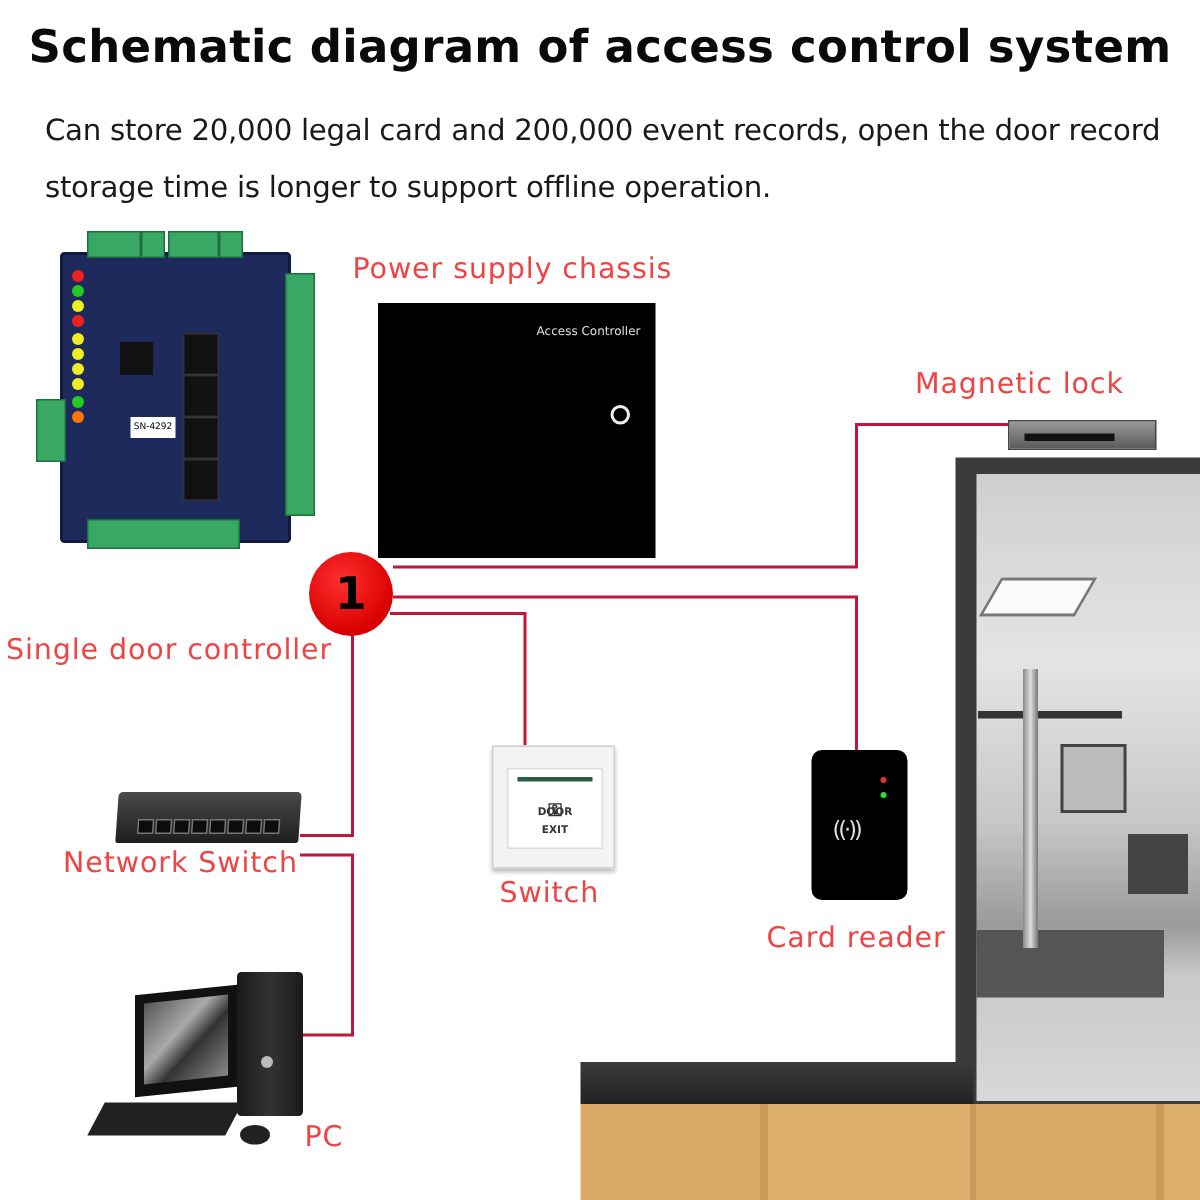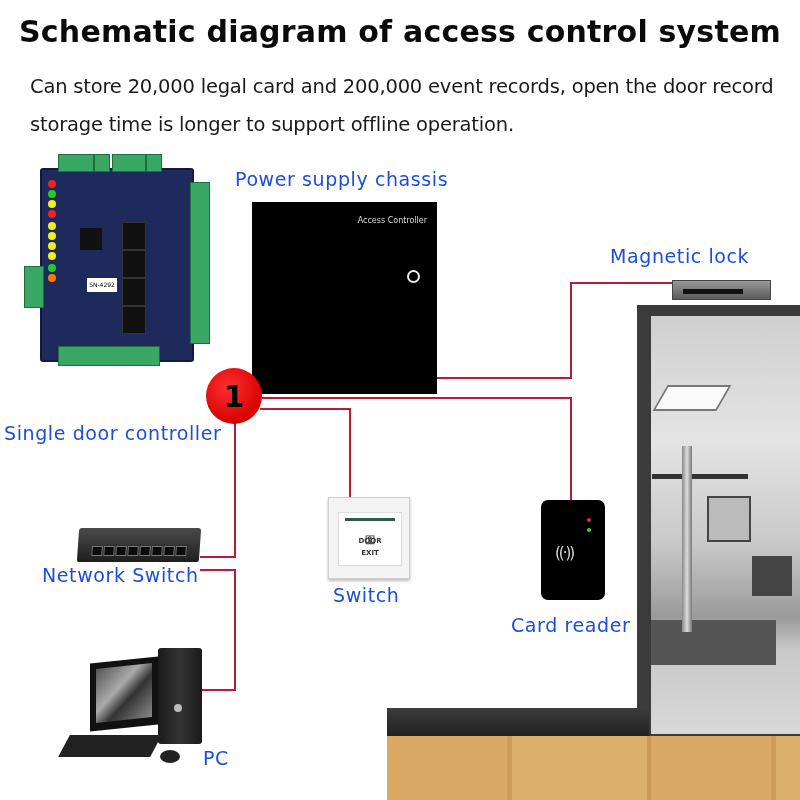--- a/index.html
+++ b/index.html
@@ -1,32 +1,32 @@
 <!DOCTYPE html>
 <html><head>
 <meta charset="utf-8">
 <style>
   html, body { margin: 0; padding: 0; }
   body { width: 800px; height: 800px; position: relative; overflow: hidden; background: #ffffff; font-family: "Liberation Sans", "DejaVu Sans", sans-serif; color: #111; }
   .abs { position: absolute; }
   .title { left: 0; top: 14px; width: 800px; text-align: center; font-family: "DejaVu Sans", sans-serif; font-weight: bold; font-size: 30px; letter-spacing: 0.2px; color: #0a0a0a; }
   .desc { left: 30px; top: 68px; width: 760px; font-family: "DejaVu Sans", sans-serif; font-size: 19.5px; line-height: 38px; color: #1a1a1a; letter-spacing: -0.2px; }
-  .label { font-family: "DejaVu Sans", sans-serif; font-size: 19px; color: #1d4ed8; letter-spacing: 0.6px; white-space: nowrap; }
+  .label { font-family: "DejaVu Sans", sans-serif; font-size: 19px; color: #ef4444; letter-spacing: 0.6px; white-space: nowrap; }
   svg.wires { position: absolute; left: 0; top: 0; }
 
   
   .board { left: 40px; top: 168px; width: 150px; height: 190px; background: #1f2a5c; border: 2px solid #121a40; border-radius: 3px; }
   .term { background: #3aa865; border: 1px solid #1f6e3d; }
   .led { width: 8px; height: 8px; border-radius: 50%; position: absolute; left: 6px; }
   .relay { position: absolute; width: 22px; height: 26px; background: #111; border: 1px solid #333; }
   .chip { position: absolute; background: #111; }
   .sn-label { position: absolute; left: 45px; top: 108px; width: 30px; height: 14px; background: #fff; font-size: 6px; color: #000; text-align: center; line-height: 14px; font-family: "DejaVu Sans", sans-serif; }
 
   
-  .chassis { left: 252px; top: 202px; width: 185px; height: 192px; background: #000; }
+  .chassis { left: 252px; top: 202px; width: 185px; height: 170px; background: #000; }
   .chassis-text { position: absolute; right: 10px; top: 14px; color: #ddd; font-size: 8px; font-family: "DejaVu Sans", sans-serif; }
   .chassis-lock { position: absolute; left: 155px; top: 68px; width: 9px; height: 9px; border: 2px solid #eee; border-radius: 50%; }
 
   
   .marker { left: 206px; top: 368px; width: 56px; height: 56px; border-radius: 50%; background: radial-gradient(circle at 40% 35%, #ff3030, #d80000 70%); display: flex; align-items: center; justify-content: center; font-family: "DejaVu Sans", sans-serif; font-weight: bold; font-size: 30px; color: #000; }
 
   
   .netswitch { left: 78px; top: 528px; width: 122px; height: 34px; background: linear-gradient(#4a4a4a, #1e1e1e); border-radius: 3px 3px 2px 2px; transform: skewX(-4deg); }
   .port { position: absolute; top: 18px; width: 9px; height: 8px; background: #0c0c0c; border: 1px solid #777; }
 

